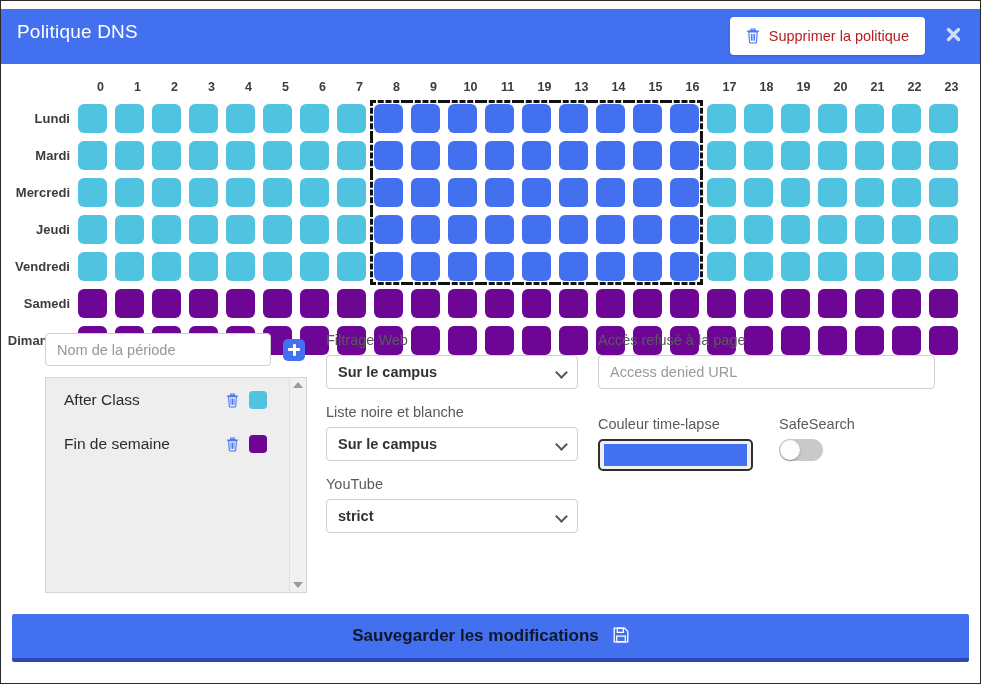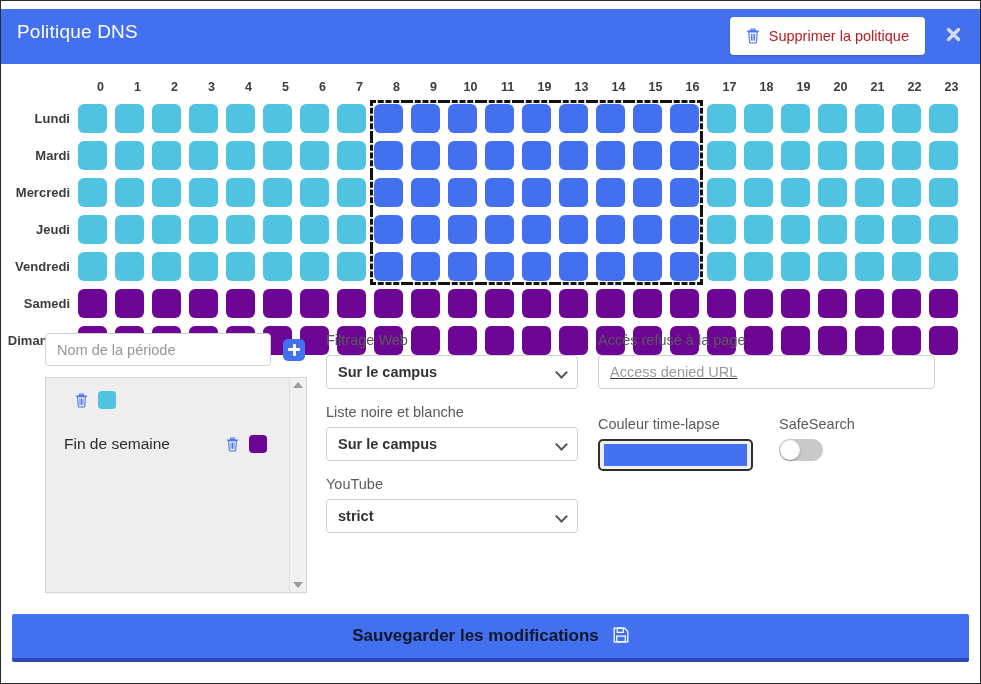--- a/index.html
+++ b/index.html
@@ -195,21 +195,21 @@
   .field-group { margin-bottom: 15px; }
 
   
   #right-col { position: absolute; left: 597px; top: 14px; }
   #denied-url-input {
     width: 337px; height: 34px;
     border: 1px solid #cfcfcf; border-radius: 4px;
     padding: 0 11px;
     font-size: 14.5px; color: #333;
     font-family: "Liberation Sans", sans-serif;
-    background: #fff; outline: none; text-decoration: underline;
+    background: #fff; outline: none;
   }
   #denied-url-input::placeholder { color: #9a9a9a; }
   #color-row { display: flex; margin-top: 27px; }
   #color-col { width: 181px; }
   #color-input {
     width: 155px; height: 32px;
     border: 2px solid #2f2f2f; border-radius: 5px;
     background: #efefef;
     padding: 3px 4px;
     cursor: pointer;
@@ -528,20 +528,21 @@
   <div id="lower">
 
     <div id="period-name-row">
       <input id="period-name-input" type="text" placeholder="Nom de la période" style="">
       <button id="add-period-btn"></button>
     </div>
 
     <div id="period-list-wrap">
       <div id="period-list">
           <div class="period-item">
+            <div class="pname">After Class</div>
             <div class="row-trash">
               <svg width="13" height="15" viewBox="0 0 14 16" fill="none">
                 <path d="M5 1h4v1.5H5z" stroke="#4270ee" stroke-width="1.1"></path>
                 <path d="M1.5 3.2h11" stroke="#4270ee" stroke-width="1.3" stroke-linecap="round"></path>
                 <path d="M2.8 3.9h8.4l-.7 10.3a.9.9 0 0 1-.9.8H4.4a.9.9 0 0 1-.9-.8L2.8 3.9z" stroke="#4270ee" stroke-width="1.1"></path>
                 <path d="M5.4 6.3v6M7 6.3v6M8.6 6.3v6" stroke="#4270ee" stroke-width="1" stroke-linecap="round"></path>
               </svg>
             </div>
             <div class="swatch" style="background: rgb(79, 195, 224);"></div>
           </div>

